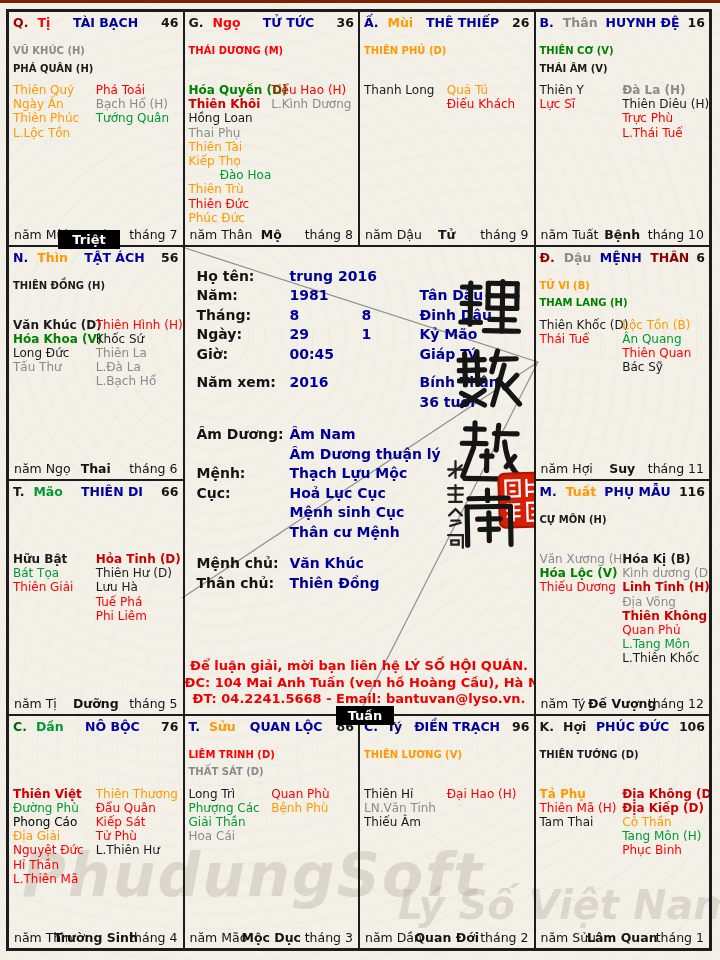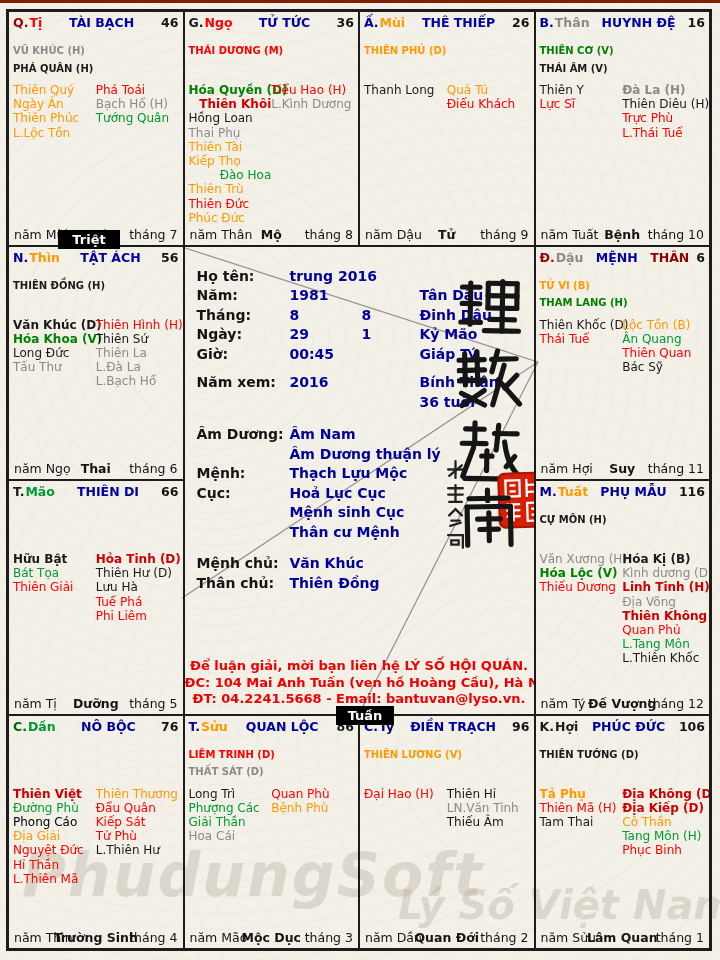--- a/index.html
+++ b/index.html
@@ -24,21 +24,21 @@
     border:2px solid #1c1c1c;box-sizing:border-box;
     display:grid;grid-template-columns:repeat(4,1fr);grid-template-rows:repeat(4,1fr);
   }
   .palace{position:relative;border:1px solid #1c1c1c;padding:3px 4px 16px;box-sizing:border-box;overflow:hidden}
   #p0{grid-area:1/1}#p1{grid-area:1/2}#p2{grid-area:1/3}#p3{grid-area:1/4}
   #p4{grid-area:2/1}#p5{grid-area:2/4}#p6{grid-area:3/1}#p7{grid-area:3/4}
   #p8{grid-area:4/1}#p9{grid-area:4/2}#p10{grid-area:4/3}#p11{grid-area:4/4}
   #center{grid-area:2/2/4/4;border:1px solid #1c1c1c;position:relative;box-sizing:border-box;overflow:hidden}
 
   .p-head{display:flex;align-items:baseline;font-weight:bold;font-size:12.5px;white-space:nowrap;height:16px}
-  .p-branch{margin-left:1px}
+  .p-branch{margin-left:9px}
   .p-name{flex:1;text-align:center;color:#0000A0}
   .p-extra{color:#8B0000;margin-right:7px}
   .p-num{color:#141414}
   .p-main{margin-top:11px;height:36px;text-align:left;font-weight:bold;font-size:10px;line-height:17.5px;white-space:nowrap}
   .p-cols{display:flex;margin-top:5px}
   .p-col{width:50%;display:flex;flex-direction:column;font-size:12px;line-height:14.2px;white-space:nowrap}
   .star.b{font-weight:bold}
   .p-foot{position:absolute;left:5px;right:5px;bottom:3px;height:16px;font-size:12.5px;color:#141414}
   .p-foot .fy{position:absolute;left:0;bottom:0}
   .p-foot .fs{position:absolute;left:0;right:0;bottom:0;text-align:center;font-weight:bold}
@@ -111,21 +111,21 @@
         <span class="p-branch" style="color: rgb(255, 0, 0);">Ngọ</span>
         <span class="p-name">TỬ TỨC</span>
         <span class="p-num">36</span>
       </div>
       <div class="p-main">
         <div style="color: rgb(255, 0, 0);">THÁI DƯƠNG (M)</div>
       </div>
       <div class="p-cols">
         <div class="p-col left">
           <span class="star b" style="color: rgb(0, 128, 0);">Hóa Quyền (D)</span>
-          <span class="star b" style="color: rgb(204, 0, 0); text-align: right;">Thiên Khôi</span>
+          <span class="star b" style="color: rgb(204, 0, 0);">Thiên Khôi</span>
           <span class="star" style="color: rgb(26, 26, 26);">Hồng Loan</span>
           <span class="star" style="color: rgb(138, 138, 138);">Thai Phụ</span>
           <span class="star" style="color: rgb(255, 153, 0);">Thiên Tài</span>
           <span class="star" style="color: rgb(255, 153, 0);">Kiếp Thọ</span>
           <span class="star" style="color: rgb(0, 153, 51); text-align: right;">Đào Hoa</span>
           <span class="star" style="color: rgb(255, 153, 0);">Thiên Trù</span>
           <span class="star" style="color: rgb(255, 0, 0);">Thiên Đức</span>
           <span class="star" style="color: rgb(255, 153, 0);">Phúc Đức</span>
         </div>
         <div class="p-col right">
@@ -205,21 +205,21 @@
       </div>
       <div class="p-cols">
         <div class="p-col left">
           <span class="star b" style="color: rgb(26, 26, 26);">Văn Khúc (D)</span>
           <span class="star b" style="color: rgb(0, 128, 0);">Hóa Khoa (V)</span>
           <span class="star" style="color: rgb(26, 26, 26);">Long Đức</span>
           <span class="star" style="color: rgb(138, 138, 138);">Tấu Thư</span>
         </div>
         <div class="p-col right">
           <span class="star" style="color: rgb(255, 0, 0);">Thiên Hình (H)</span>
-          <span class="star" style="color: rgb(26, 26, 26);">Thiên Sứ</span>
+          <span class="star" style="color: rgb(26, 26, 26);">Khốc Sứ</span>
           <span class="star" style="color: rgb(138, 138, 138);">Thiên La</span>
           <span class="star" style="color: rgb(138, 138, 138);">L.Đà La</span>
           <span class="star" style="color: rgb(138, 138, 138);">L.Bạch Hổ</span>
         </div>
       </div>
       <div class="p-foot">
         <span class="fy">năm Ngọ</span>
         <span class="fs">Thai</span>
         <span class="fm">tháng 6</span>
       </div>
@@ -596,27 +596,27 @@
       <div class="p-head">
         <span class="p-stem" style="color: rgb(0, 0, 153);">C.</span>
         <span class="p-branch" style="color: rgb(0, 0, 102);">Tý</span>
         <span class="p-name">ĐIỀN TRẠCH</span>
         <span class="p-num">96</span>
       </div>
       <div class="p-main">
         <div style="color: rgb(255, 153, 0);">THIÊN LƯƠNG (V)</div>
       </div>
       <div class="p-cols">
-        <div class="p-col right">
-          <span class="star" style="color: rgb(255, 0, 0);">Đại Hao (H)</span>
-        </div>
         <div class="p-col left">
           <span class="star" style="color: rgb(26, 26, 26);">Thiên Hỉ</span>
           <span class="star" style="color: rgb(138, 138, 138);">LN.Văn Tinh</span>
           <span class="star" style="color: rgb(26, 26, 26);">Thiếu Âm</span>
+        </div>
+        <div class="p-col right">
+          <span class="star" style="color: rgb(255, 0, 0);">Đại Hao (H)</span>
         </div>
       </div>
       <div class="p-foot">
         <span class="fy">năm Dần</span>
         <span class="fs">Quan Đới</span>
         <span class="fm">tháng 2</span>
       </div>
     </div>
   <div class="palace" id="p11">
       <div class="p-head">

